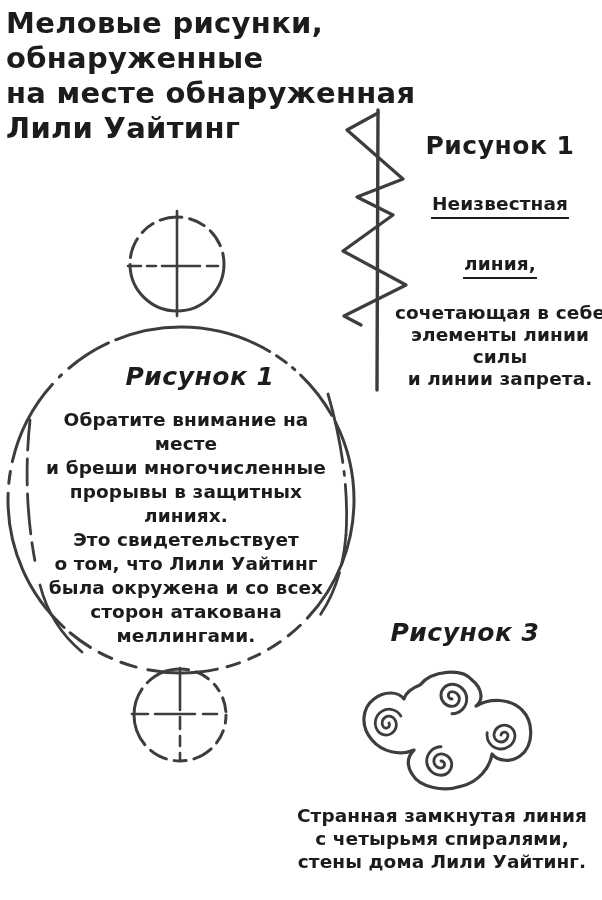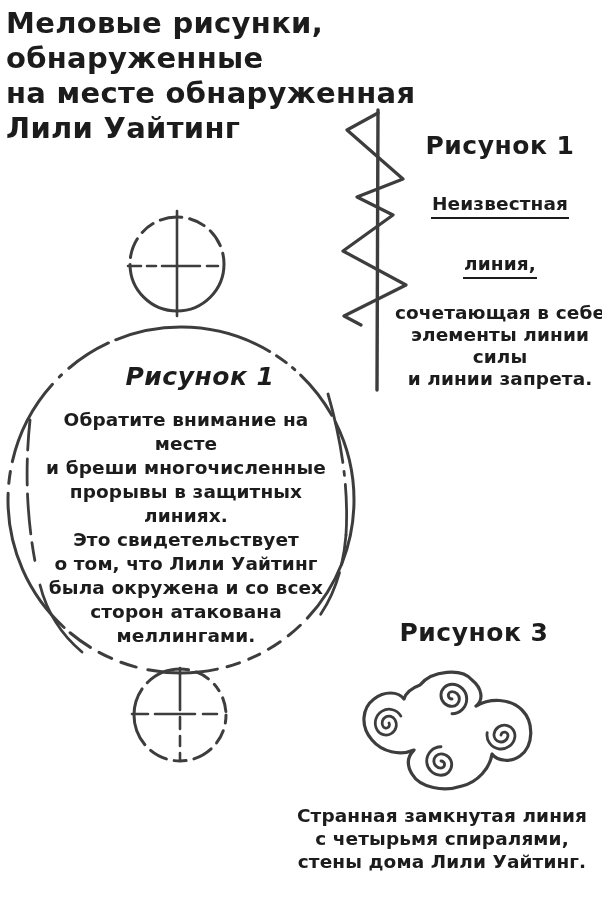--- a/index.html
+++ b/index.html
@@ -20,21 +20,21 @@
   }
   .fig-cap{
     text-align:center;font-size:18.5px;letter-spacing:.1px;
   }
   .fig2-head{left:400px;top:131px;width:200px;}
   .fig2-cap{left:394px;top:176px;width:212px;line-height:22px;}
   .fig2-cap .uline-row{margin-bottom:6px;}
   .uline{display:inline-block;border-bottom:2.5px solid var(--ink-text,#1c1c1c);padding:0 1px 2px;margin:17px 3px;}
   .fig1-head{left:100px;top:362px;width:200px;font-style:italic;}
   .fig1-cap{left:30px;top:408px;width:312px;line-height:24px;}
-  .fig3-head{left:374px;top:618px;width:200px;}
+  .fig3-head{left:365px;top:618px;width:200px;font-style:italic;}
   .fig3-cap{left:281px;top:804px;width:322px;line-height:23px;}
 </style>
 </head>
 <body>
 
 <div class="page">
 
   <svg class="art" viewBox="0 0 602 900" aria-hidden="true">
 
     <g>

